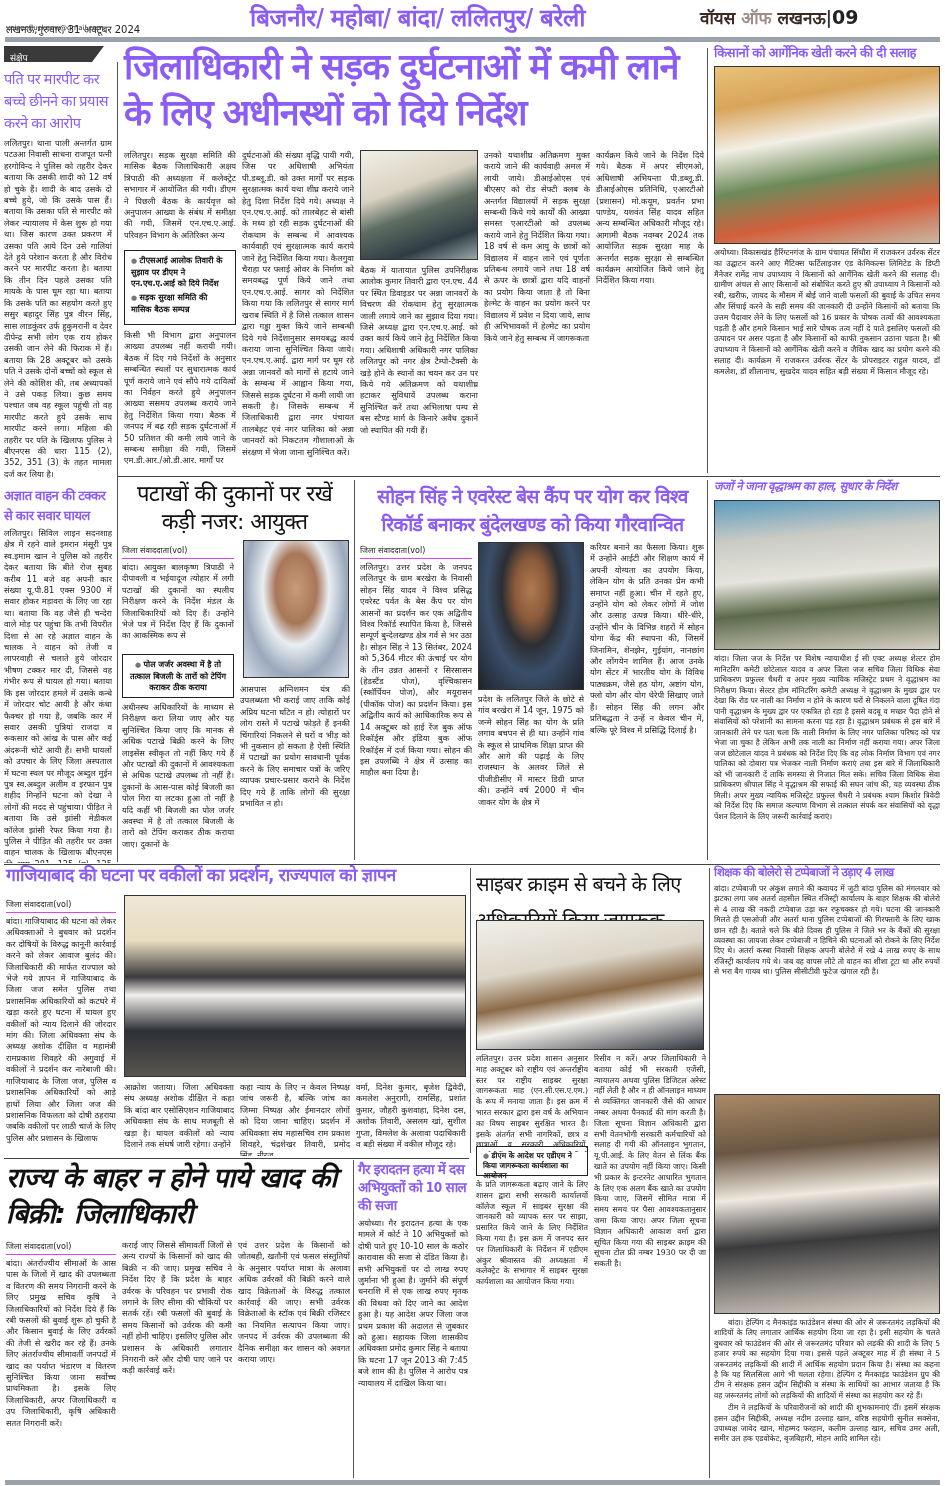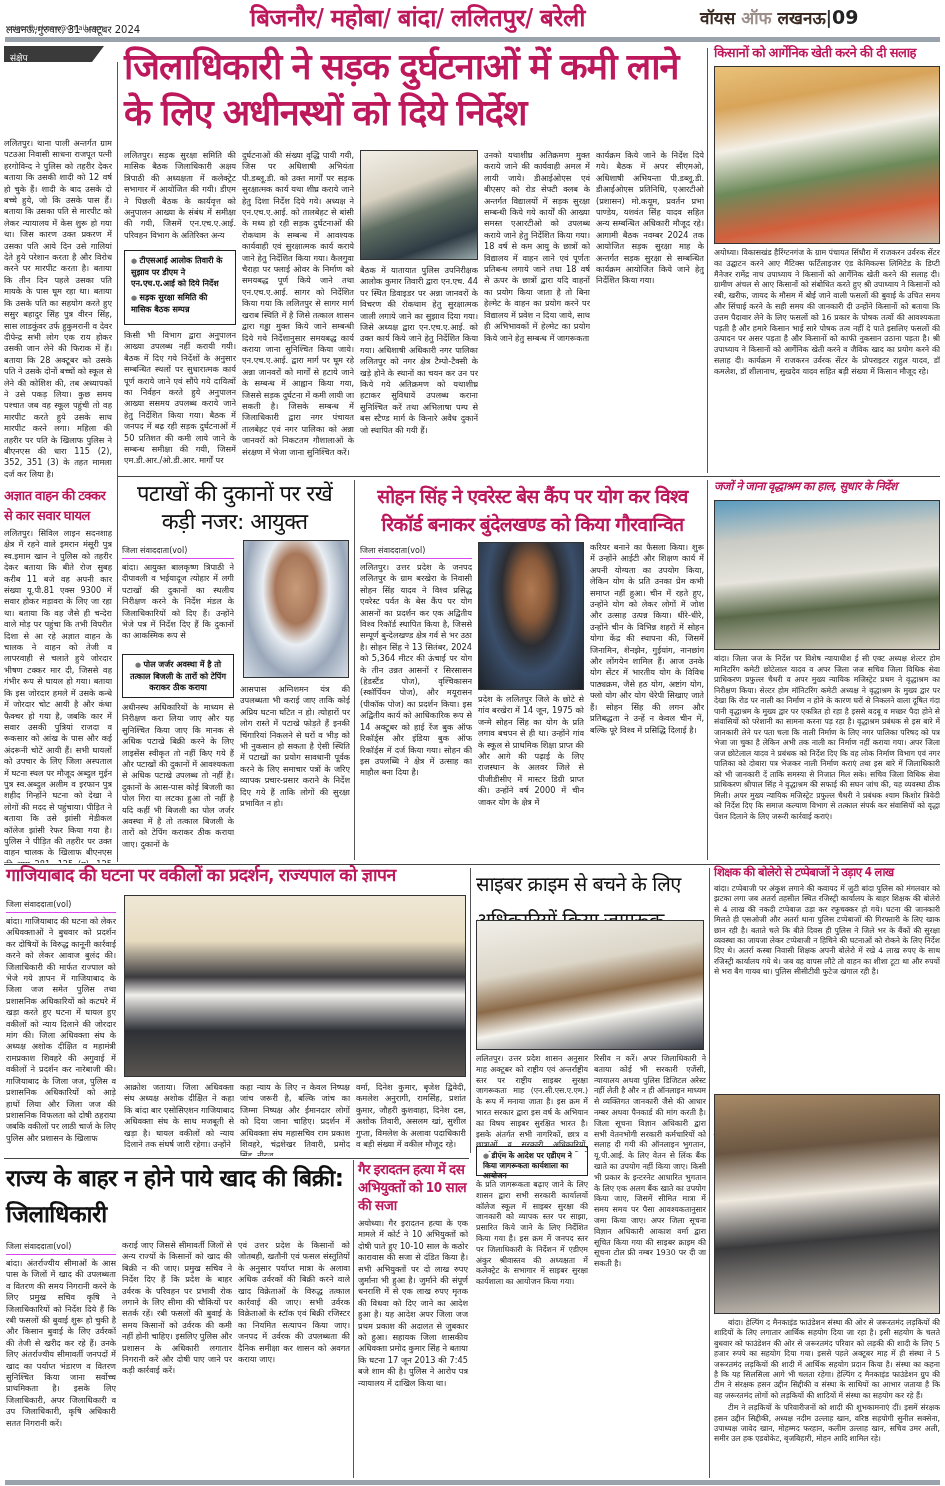--- a/index.html
+++ b/index.html
@@ -1,21 +1,21 @@
 <!DOCTYPE html>
 <html><head>
 <meta charset="utf-8">
 <style>
 *{box-sizing:border-box;margin:0;padding:0}
 html,body{width:945px;height:1486px;background:#fff;overflow:hidden}
 body{font-family:"DejaVu Sans","Liberation Sans",sans-serif;color:#1a1a1a;position:relative}
 .abs{position:absolute}
 .txt{font-size:8.2px;line-height:11.4px;text-align:justify;color:#222;overflow:hidden;word-break:break-word}
 .txt p{text-indent:14px;margin-bottom:2px}
-.hl{font-family:"DejaVu Sans Condensed","DejaVu Sans",sans-serif;font-weight:bold;color:#be185d;line-height:1.12;letter-spacing:-0.5px}
+.hl{font-family:"DejaVu Sans Condensed","DejaVu Sans",sans-serif;font-weight:bold;color:#8b5cf6;line-height:1.12;letter-spacing:-0.5px}
 .hl-light{font-family:"DejaVu Sans","Liberation Sans",sans-serif;font-weight:normal;color:#111;line-height:1.15;letter-spacing:-0.6px}
 .byline{font-size:8px;color:#222;border-bottom:1px solid #d946ef;padding-bottom:3px}
 .photo{background:linear-gradient(135deg,#8a7c68 0%,#b9ab92 30%,#5e5a52 60%,#3c3a36 100%);border:1px solid #333;overflow:hidden;position:absolute}
 .box{border:1.5px solid #222;padding:4px 6px;font-weight:bold;font-size:9.5px;line-height:13px;color:#111}
 .box .b::before{content:"● ";color:#777;font-size:7px}
 .vrule{position:absolute;width:1px;background:#555}
 .hrule{position:absolute;height:2px;background:#444}
 </style>
 </head>
 <body>
@@ -29,20 +29,21 @@
     <span style="color:#9c8f8a;">ऑफ</span>
     <span style="color:#3b2a22;">लखनऊ</span><span style="color:#333;">|</span><span style="color:#222;font-size:19px;">09</span>
   </div>
   <div class="abs" style="left:5px;top:37px;width:935px;height:5px;background:#9aa3ab;"></div>
 </div>
 
 <div class="abs" style="left:4px;top:46px;width:110px;height:820px;">
   <div class="abs" style="left:0;top:0;width:100px;height:16px;background:#3a3a3a;clip-path:polygon(0 0,100% 0,88% 100%,0 100%);">
     <span style="color:#fff;font-size:9px;padding-left:6px;line-height:16px;">संक्षेप</span>
   </div>
+  <div class="abs hl" style="left:0;top:22px;width:108px;font-size:14.5px;line-height:22px;font-weight:normal;">पति पर मारपीट कर बच्चे छीनने का प्रयास करने का आरोप</div>
   <div class="abs txt" style="left:0;top:92px;width:108px;height:345px;">ललितपुर। थाना पाली अन्तर्गत ग्राम पटउआ निवासी साधना राजपूत पत्नी हरगोविन्द ने पुलिस को तहरीर देकर बताया कि उसकी शादी को 12 वर्ष हो चुके हैं। शादी के बाद उसके दो बच्चे हुये, जो कि उसके पास हैं। बताया कि उसका पति से मारपीट को लेकर न्यायालय में केस शुरू हो गया था। जिस कारण उक्त प्रकरण में उसका पति आये दिन उसे गालियां देते हुये परेशान करता है और विरोध करने पर मारपीट करता है। बताया कि तीन दिन पहले उसका पति मायके के पास घूम रहा था। बताया कि उसके पति का सहयोग करते हुए ससुर बहादुर सिंह पुत्र वीरन सिंह, सास लाडकुंवर उर्फ हुकुमरानी व देवर दीपेन्द्र सभी लोग एक राय होकर उसकी जान लेने की फिराक में हैं। बताया कि 28 अक्टूबर को उसके पति ने उसके दोनों बच्चों को स्कूल से लेने की कोशिश की, तब अध्यापकों ने उसे पकड़ लिया। कुछ समय पश्चात जब वह स्कूल पहुंची तो वह मारपीट करते हुये उसके साथ मारपीट करने लगा। महिला की तहरीर पर पति के खिलाफ पुलिस ने बीएनएस की धारा 115 (2), 352, 351 (3) के तहत मामला दर्ज कर लिया है।</div>
   <div class="abs hl" style="left:0;top:440px;width:108px;font-size:13px;line-height:20px;">अज्ञात वाहन की टक्कर से कार सवार घायल</div>
   <div class="abs txt" style="left:0;top:482px;width:108px;height:335px;">ललितपुर। सिविल लाइन सदनशाह क्षेत्र में रहने वाले इमरान मंसूरी पुत्र स्व.इमाम खान ने पुलिस को तहरीर देकर बताया कि बीते रोज सुबह करीब 11 बजे वह अपनी कार संख्या यू.पी.81 एक्स 9300 में सवार होकर मड़ावरा के लिए जा रहा था। बताया कि वह जैसे ही चन्देरा वाले मोड़ पर पहुंचा कि तभी विपरीत दिशा से आ रहे अज्ञात वाहन के चालक ने वाहन को तेजी व लापरवाही से चलाते हुये जोरदार भीषण टक्कर मार दी, जिससे वह गंभीर रूप से घायल हो गया। बताया कि इस जोरदार हमले में उसके कन्धे में जोरदार चोट आयी है और कंधा फैक्चर हो गया है, जबकि कार में सवार उसकी पुत्रियां राजदा व रूकसार को आंख के पास और कई अंदरूनी चोटें आयी हैं। सभी घायलों को उपचार के लिए जिला अस्पताल में घटना स्थल पर मौजूद अब्दुल मुईन पुत्र स्व.अब्दुल अलीम व इरफान पुत्र शहीद गिन्होंने घटना को देखा ने लोगों की मदद से पहुंचाया। पीड़ित ने बताया कि उसे झांसी मेडीकल कॉलेज झांसी रेफर किया गया है। पुलिस ने पीड़ित की तहरीर पर उक्त वाहन चालक के खिलाफ बीएनएस की धारा 281, 125 (ए), 125 बी, 324 (4) के तहत एफआईआर दर्ज कर विवेचना शुरू कर दी।</div>
 </div>
 <div class="vrule" style="left:117px;top:62px;height:800px;"></div>
 
 <div class="abs hl" style="left:124px;top:44px;width:580px;font-size:36px;line-height:46px;letter-spacing:-1px;">जिलाधिकारी ने सड़क दुर्घटनाओं में कमी लाने के लिए अधीनस्थों को दिये निर्देश</div>
 <div class="abs" style="left:124px;top:150px;width:580px;height:325px;">
   <div class="abs txt" style="left:0;top:0;width:112px;height:95px;">ललितपुर। सड़क सुरक्षा समिति की मासिक बैठक जिलाधिकारी अक्षय त्रिपाठी की अध्यक्षता में कलेक्ट्रेट सभागार में आयोजित की गयी। डीएम ने पिछली बैठक के कार्यवृत्त को अनुपालन आख्या के संबंध में समीक्षा की गयी, जिसमें एन.एच.ए.आई. परिवहन विभाग के अतिरिक्त अन्य</div>
   <div class="abs box" style="left:0;top:100px;width:112px;height:75px;font-size:8px;line-height:11px;">
@@ -117,19 +118,19 @@
 <div class="abs txt" style="left:714px;top:1318px;width:226px;height:160px;font-size:7.6px;line-height:10.4px;">
   <p>बांदा। हेल्पिंग द मैनकाइंड फाउंडेशन संस्था की ओर से जरूरतमंद लड़कियों की शादियों के लिए लगातार आर्थिक सहयोग दिया जा रहा है। इसी सहयोग के चलते बुधवार को फाउंडेशन की ओर से जरूरतमंद परिवार को लड़की की शादी के लिए 5 हजार रुपये का सहयोग दिया गया। इससे पहले अक्टूबर माह में ही संस्था ने 5 जरूरतमंद लड़कियों की शादी में आर्थिक सहयोग प्रदान किया है। संस्था का कहना है कि यह सिलसिला आगे भी चलता रहेगा। हेल्पिंग द मैनकाइंड फाउंडेशन ग्रुप की टीम ने संरक्षक हसन उद्दीन सिद्दीकी व संस्था के साथियों का आभार जताया है कि वह जरूरतमंद लोगों को लड़कियों की शादियों में संस्था का सहयोग कर रहे हैं।</p>
   <p>टीम ने लड़कियों के परिवारीजनों को शादी की शुभकामनाएं दीं। इसमें संरक्षक हसन उद्दीन सिद्दीकी, अध्यक्ष नदीम उल्लाह खान, वरिष्ठ सहयोगी सुनील सक्सेना, उपाध्यक्ष जावेद खान, मोहम्मद फरहान, कलीम उल्लाह खान, सचिव उमर अली, समीर उल हक एडवोकेट, बृजबिहारी, मोहन आदि शामिल रहे।</p>
 </div>
 
 <div class="abs hl" style="left:358px;top:1160px;width:110px;font-size:13.5px;line-height:18px;">गैर इरादतन हत्या में दस अभियुक्तों को 10 साल की सजा</div>
 <div class="abs txt" style="left:358px;top:1218px;width:110px;height:262px;">अयोध्या। गैर इरादतन हत्या के एक मामले में कोर्ट ने 10 अभियुक्तों को दोषी पाते हुए 10-10 साल के कठोर कारावास की सजा से दंडित किया है। सभी अभियुक्तों पर दो लाख रुपए जुर्माना भी हुआ है। जुर्माने की संपूर्ण धनराशि में से एक लाख रुपए मृतक की विधवा को दिए जाने का आदेश हुआ है। यह आदेश अपर जिला जज प्रथम प्रकाश की अदालत से जुबकार को हुआ। सहायक जिला शासकीय अधिवक्ता प्रमोद कुमार सिंह ने बताया कि घटना 17 जून 2013 की 7:45 बजे शाम की है। पुलिस ने आरोप पत्र न्यायालय में दाखिल किया था।</div>
 <div class="vrule" style="left:353px;top:1160px;height:318px;"></div>
 
 <div class="hrule" style="left:4px;top:1158px;width:465px;height:1px;"></div>
-<div class="abs hl-light" style="left:6px;top:1160px;width:345px;font-size:23px;line-height:36px;font-weight:bold;">राज्य के बाहर न होने पाये खाद की बिक्री: जिलाधिकारी</div>
+<div class="abs hl-light" style="left:6px;top:1160px;width:345px;font-size:27px;line-height:36px;font-weight:bold;font-style:italic;">राज्य के बाहर न होने पाये खाद की बिक्री: जिलाधिकारी</div>
 <div class="abs byline" style="left:6px;top:1240px;width:110px;">जिला संवाददाता(vol)</div>
 <div class="abs txt" style="left:6px;top:1258px;width:110px;height:222px;">बांदा। अंतर्राज्यीय सीमाओं के आस पास के जिलों में खाद की उपलब्धता व वितरण की समय निगरानी करने के लिए प्रमुख सचिव कृषि ने जिलाधिकारियों को निर्देश दिये हैं कि रबी फसलों की बुवाई शुरू हो चुकी है और किसान बुवाई के लिए उर्वरकों की तेजी से खरीद कर रहे हैं। उनके लिए अंतर्राज्यीय सीमावर्ती जनपदों में खाद का पर्याप्त भंडारण व वितरण सुनिश्चित किया जाना सर्वोच्च प्राथमिकता है। इसके लिए जिलाधिकारी, अपर जिलाधिकारी व उप जिलाधिकारी, कृषि अधिकारी सतत निगरानी करें।</div>
 <div class="abs txt" style="left:122px;top:1240px;width:110px;height:240px;">कराई जाए जिससे सीमावर्ती जिलों से अन्य राज्यों के किसानों को खाद की बिक्री न की जाए। प्रमुख सचिव ने निर्देश दिए हैं कि प्रदेश के बाहर उर्वरक के परिवहन पर प्रभावी रोक लगाने के लिए सीमा की चौकियों पर सतर्क रहें। रबी फसलों की बुवाई के समय किसानों को उर्वरक की कमी नहीं होनी चाहिए। इसलिए पुलिस और प्रशासन के अधिकारी लगातार निगरानी करें और दोषी पाए जाने पर कड़ी कार्रवाई करें।</div>
 <div class="abs txt" style="left:238px;top:1240px;width:112px;height:240px;">एवं उत्तर प्रदेश के किसानों को जोतबही, खतौनी एवं फसल संस्तुतियों के अनुसार पर्याप्त मात्रा के अलावा अधिक उर्वरकों की बिक्री करने वाले खाद विक्रेताओं के विरुद्ध तत्काल कार्रवाई की जाए। सभी उर्वरक विक्रेताओं के स्टॉक एवं बिक्री रजिस्टर का नियमित सत्यापन किया जाए। जनपद में उर्वरक की उपलब्धता की दैनिक समीक्षा कर शासन को अवगत कराया जाए।</div>
 
 <div class="abs" style="left:5px;top:1480px;width:935px;height:5px;background:#9aa3ab;"></div>
 
 </body></html>

